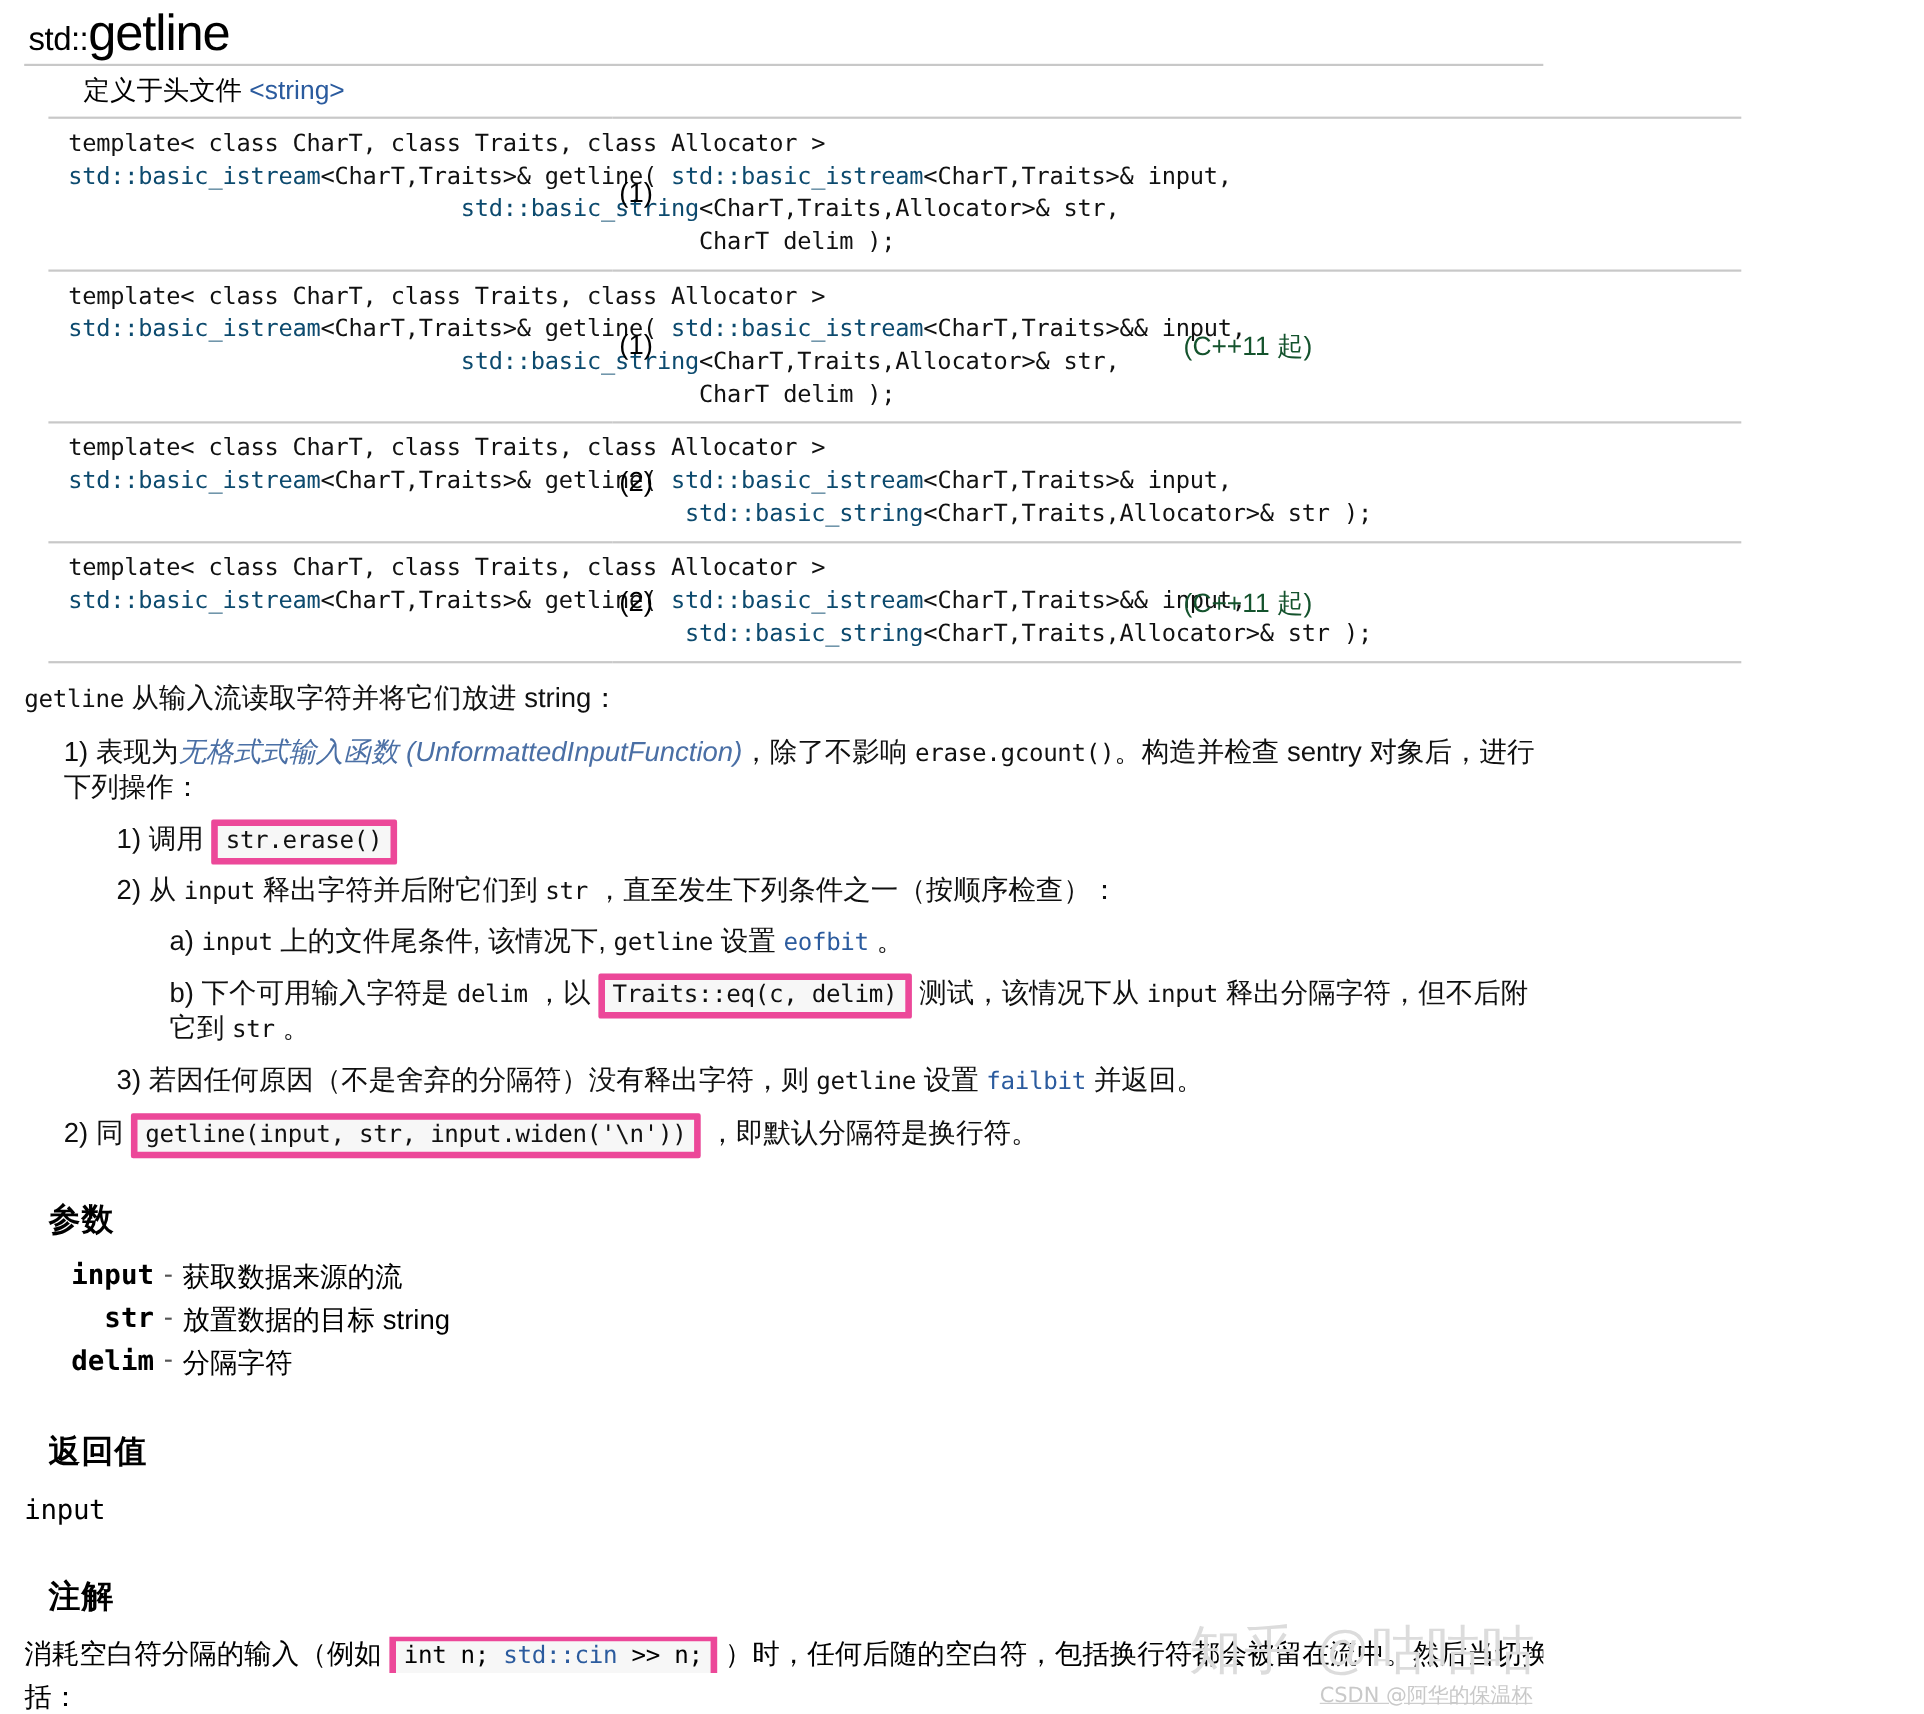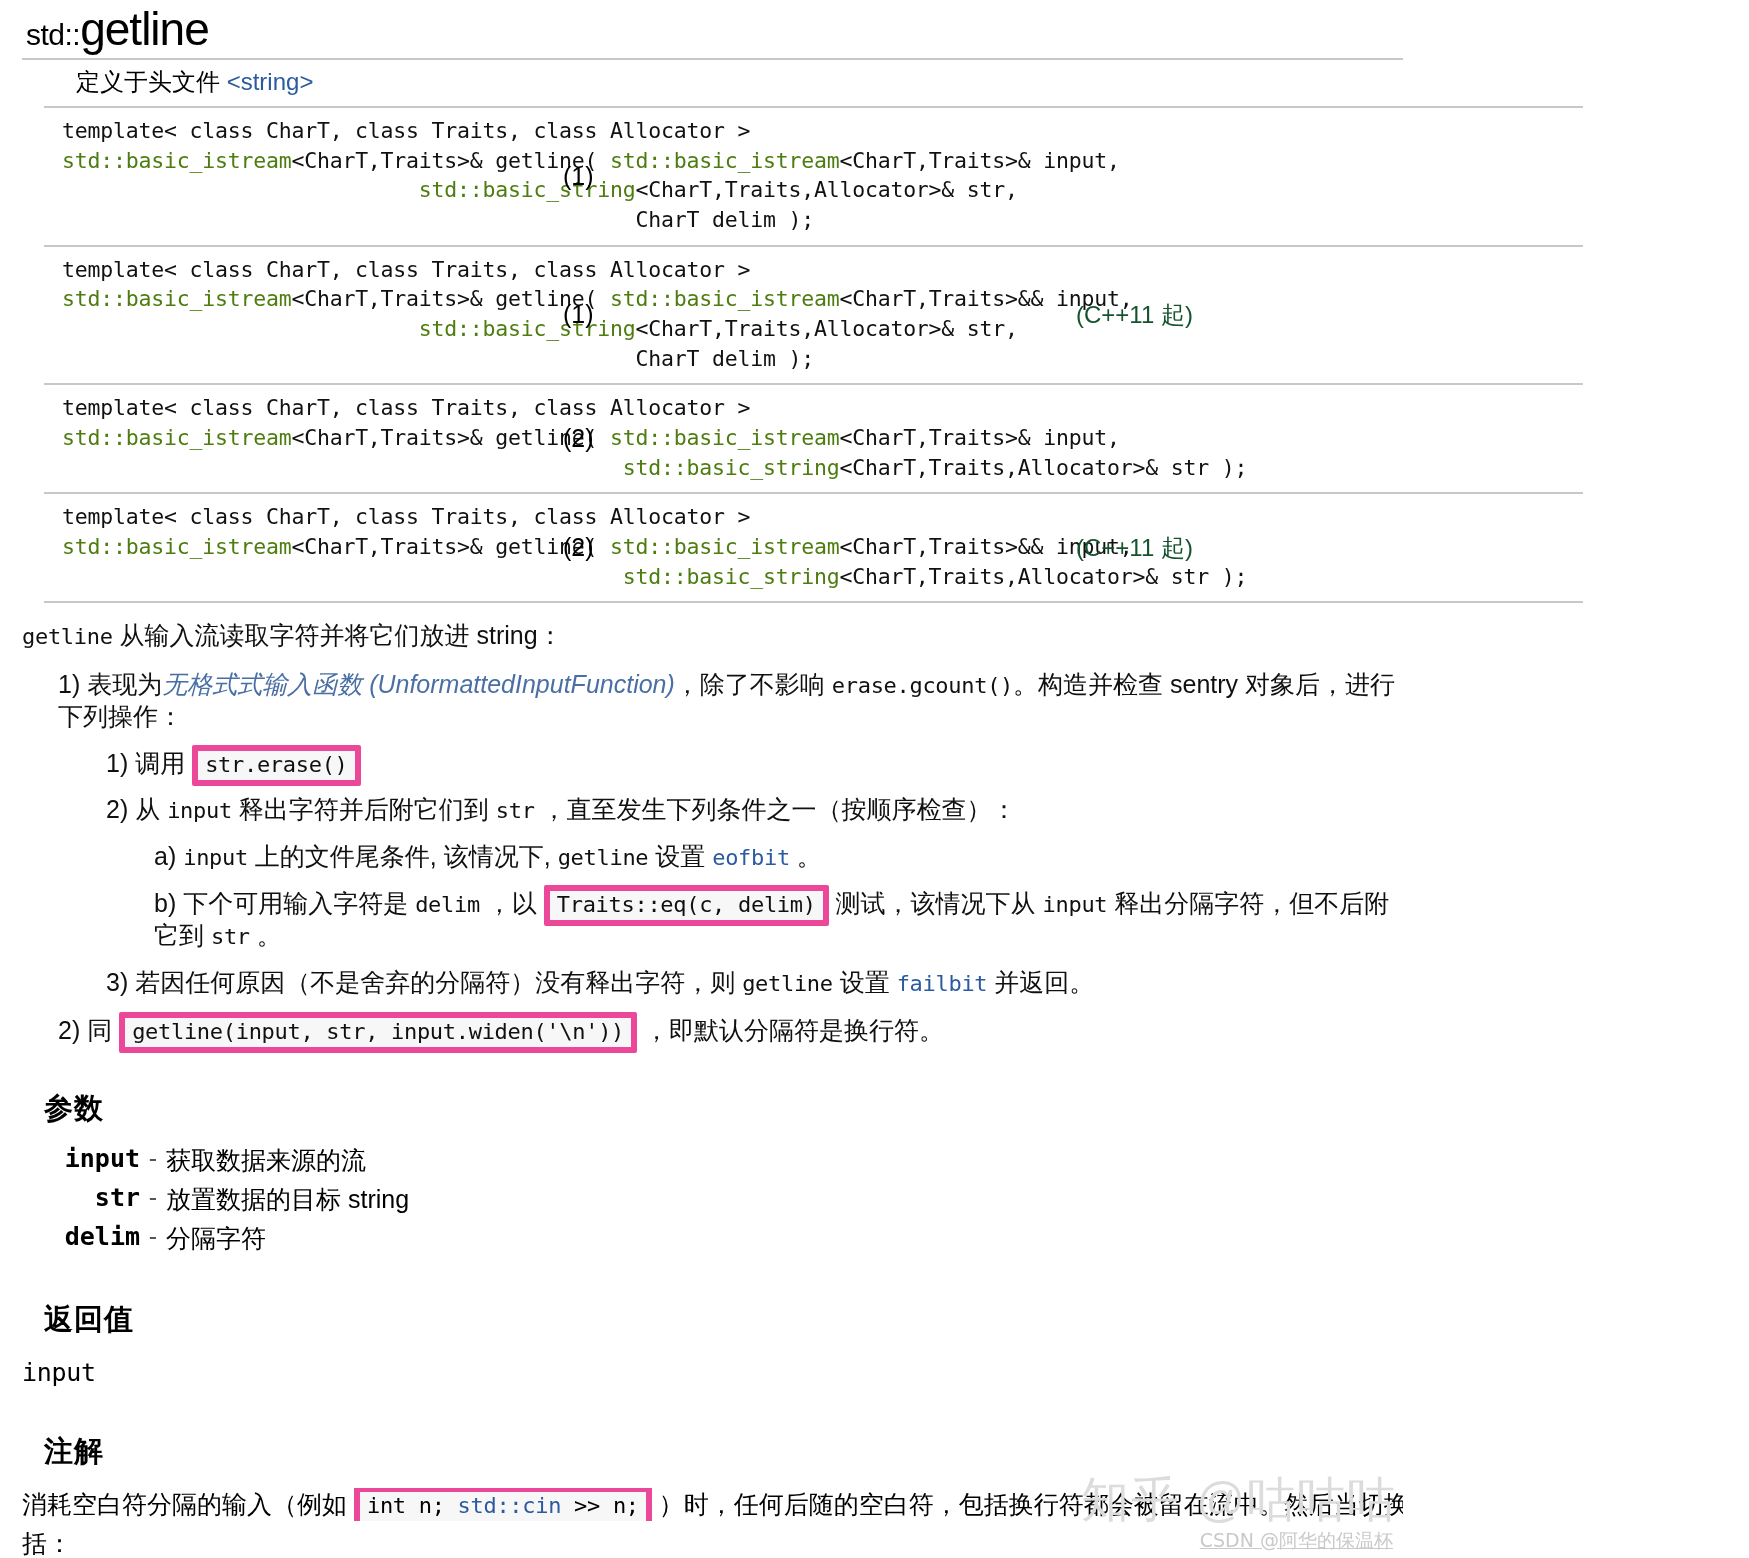--- a/index.html
+++ b/index.html
@@ -85,21 +85,21 @@
   }
   .decl-since {
     width: 180px;
     text-align: left;
     font-size: 24px;
     color: #14532d;
     padding-left: 6px;
     white-space: nowrap;
     margin-top: 12px;
   }
-  .lnk { color: #4d7c0f; }
+  .lnk { color: #0c4a6e; }
 
   
   .prose {
     font-size: 25px;
     line-height: 1.30;
     color: #101010;
   }
   .mono {
     font-family: "DejaVu Sans Mono", "Liberation Mono", monospace;
     font-size: 22px;

